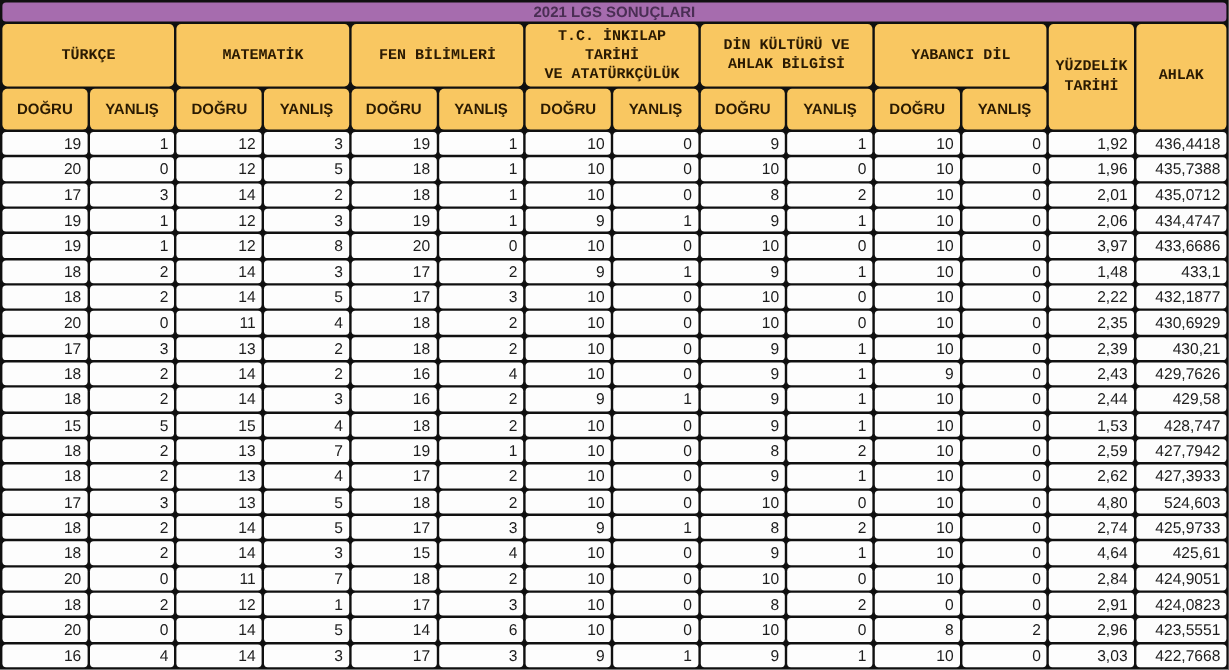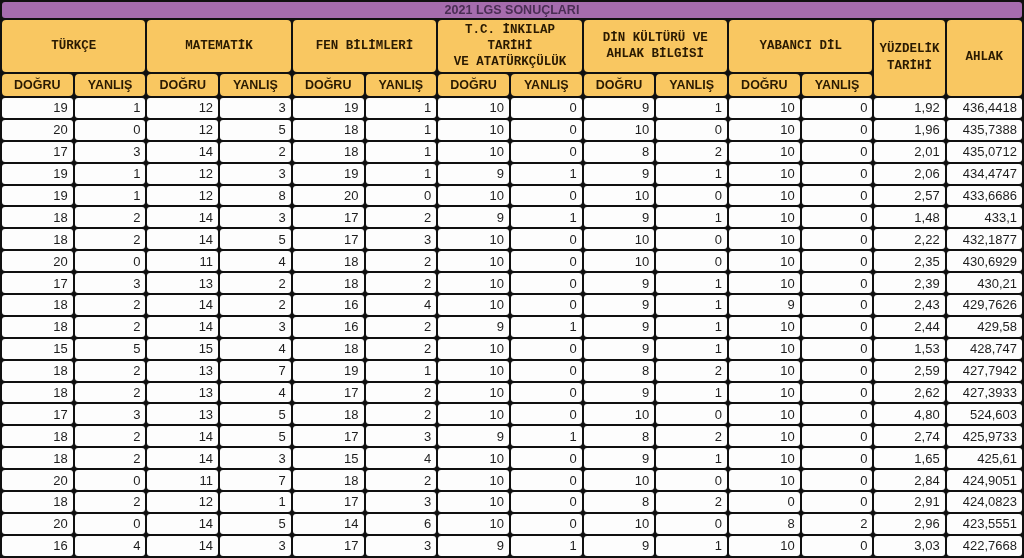--- a/index.html
+++ b/index.html
@@ -33,21 +33,21 @@
     background: #F9C761;
     color: #2A1A02;
     font-weight: bold;
     text-align: center;
     vertical-align: middle;
     border-radius: 4px;
     white-space: pre-line;
   }
   .subject-cell { font-size: 12.5px; line-height: 1.3; }
   .subject-row { height: 52px; font-family: Liberation Mono, monospace; }
-  .subhead-row { height: 22px; }
+  .subhead-row { height: 34px; }
   .sub-cell { font-size: 12.5px; }
   .merge-cell { font-size: 12.5px; line-height: 1.4; }
   td.data-cell {
     background: #FDFDFD;
     color: #1D1D1D;
     font-size: 13px;
     text-align: right;
     padding: 0 5px 0 0;
     border-radius: 3px;
     vertical-align: middle;
@@ -177,21 +177,21 @@
           <td class="data-cell">12</td>
           <td class="data-cell">8</td>
           <td class="data-cell">20</td>
           <td class="data-cell">0</td>
           <td class="data-cell">10</td>
           <td class="data-cell">0</td>
           <td class="data-cell">10</td>
           <td class="data-cell">0</td>
           <td class="data-cell">10</td>
           <td class="data-cell">0</td>
-          <td class="data-cell">2,57</td>
+          <td class="data-cell">3,97</td>
           <td class="data-cell">433,6686</td>
         </tr>
         <tr>
           <td class="data-cell">18</td>
           <td class="data-cell">2</td>
           <td class="data-cell">14</td>
           <td class="data-cell">3</td>
           <td class="data-cell">17</td>
           <td class="data-cell">2</td>
           <td class="data-cell">9</td>
@@ -369,21 +369,21 @@
           <td class="data-cell">14</td>
           <td class="data-cell">3</td>
           <td class="data-cell">15</td>
           <td class="data-cell">4</td>
           <td class="data-cell">10</td>
           <td class="data-cell">0</td>
           <td class="data-cell">9</td>
           <td class="data-cell">1</td>
           <td class="data-cell">10</td>
           <td class="data-cell">0</td>
-          <td class="data-cell">1,65</td>
+          <td class="data-cell">4,64</td>
           <td class="data-cell">425,61</td>
         </tr>
         <tr>
           <td class="data-cell">20</td>
           <td class="data-cell">0</td>
           <td class="data-cell">11</td>
           <td class="data-cell">7</td>
           <td class="data-cell">18</td>
           <td class="data-cell">2</td>
           <td class="data-cell">10</td>

